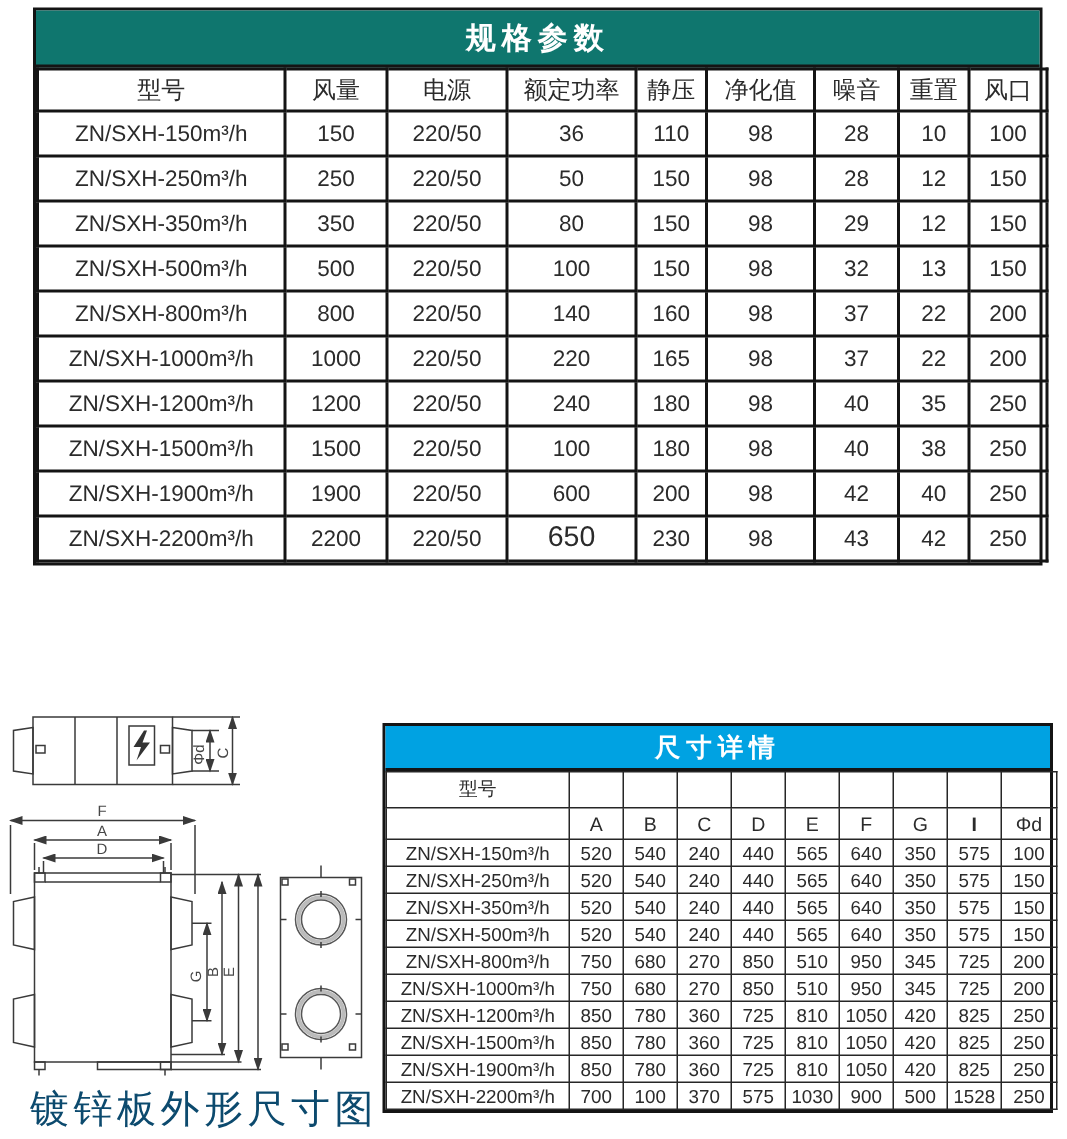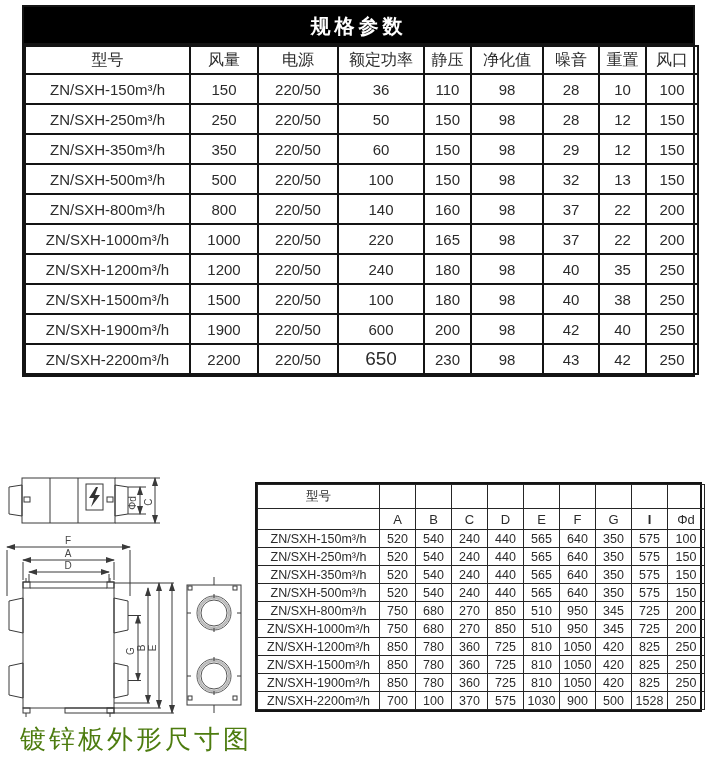--- a/index.html
+++ b/index.html
@@ -25,28 +25,28 @@
   .dims th, .dims td { border: 1px solid #262626; font-size: 12.5px; }
   .dims thead tr.models th { height: 24px; font-size: 12.5px; }
   .dims thead tr.letters td { height: 21px; font-size: 13px; }
   .dims thead tr.letters td:nth-child(9) { font-weight: bold; }
   .dims tbody td { height: 18px; }
 
   
   .drawing { position: absolute; left: 0; top: 470px; width: 252px; height: 252px; }
   .drawing svg { display: block; }
   .drawing text { font-size: 10px; fill: #474747; }
-  .caption { position: absolute; left: 20px; top: 722px; font-size: 26px; color: #4d7c0f;
+  .caption { position: absolute; left: 20px; top: 722px; font-size: 26px; color: #0c4a6e;
     letter-spacing: 3px; white-space: nowrap; }
 </style>
 </head>
 <body>
 
 <section class="tbl-wrap specs">
-  <div class="tbl-title" style="background: #000000;">规格参数</div>
+  <div class="tbl-title" style="background: #0f766e;">规格参数</div>
   <table>
     <colgroup>
       <col style="width:165px">
         <col style="width:68px">
         <col style="width:80px">
       <col style="width:86px">
         <col style="width:47px">
         <col style="width:72px">
       <col style="width:56px">
         <col style="width:47px">
@@ -85,21 +85,21 @@
           <td>150</td>
           <td>98</td>
           <td>28</td>
           <td>12</td>
           <td>150</td>
         </tr>
         <tr>
           <td>ZN/SXH-350m³/h</td>
           <td>350</td>
           <td>220/50</td>
-          <td>60</td>
+          <td>80</td>
           <td>150</td>
           <td>98</td>
           <td>29</td>
           <td>12</td>
           <td>150</td>
         </tr>
         <tr>
           <td>ZN/SXH-500m³/h</td>
           <td>500</td>
           <td>220/50</td>
@@ -279,20 +279,21 @@
       <line x1="214" y1="124" x2="214" y2="128"></line>
       <line x1="214" y1="158" x2="214" y2="162"></line>
       <line x1="214" y1="187" x2="214" y2="191"></line>
       <line x1="214" y1="221" x2="214" y2="225"></line>
     </g>
   </svg>
 </div>
 <div class="caption">镀锌板外形尺寸图</div>
 
 <section class="tbl-wrap dims">
+  <div class="tbl-title" style="background: rgb(0, 162, 226);">尺寸详情</div>
   <table>
     <colgroup>
       <col style="width:122px">
         <col style="width:36px">
         <col style="width:36px">
         <col style="width:36px">
       <col style="width:36px">
         <col style="width:36px">
         <col style="width:36px">
         <col style="width:36px">

